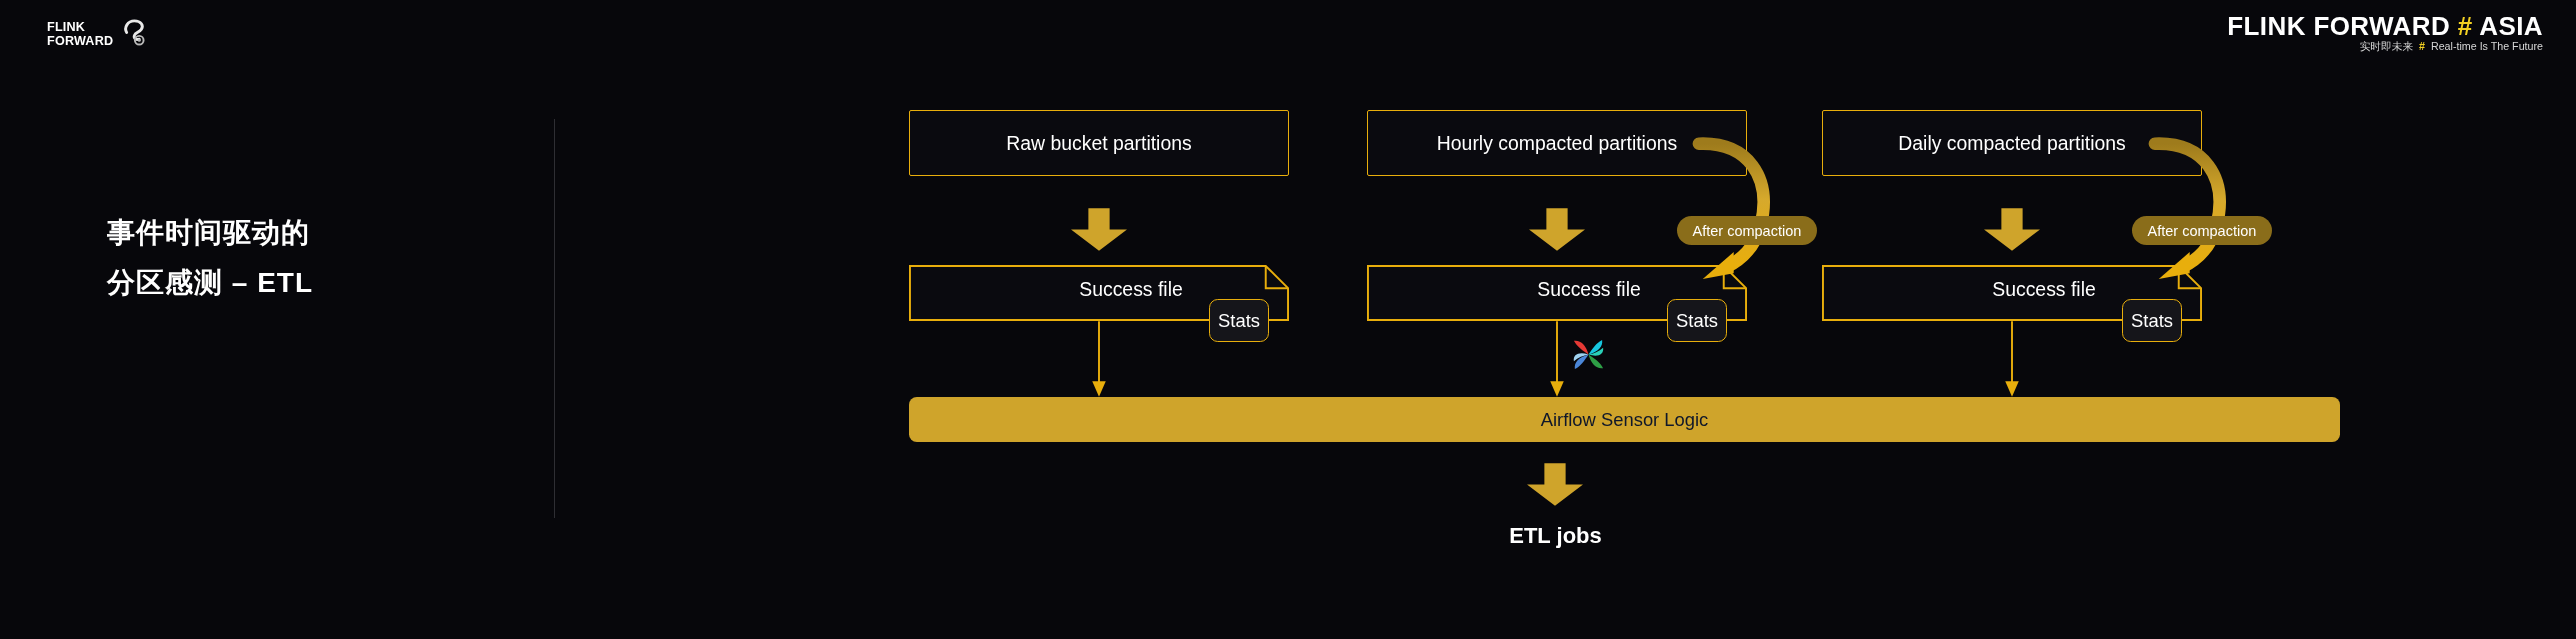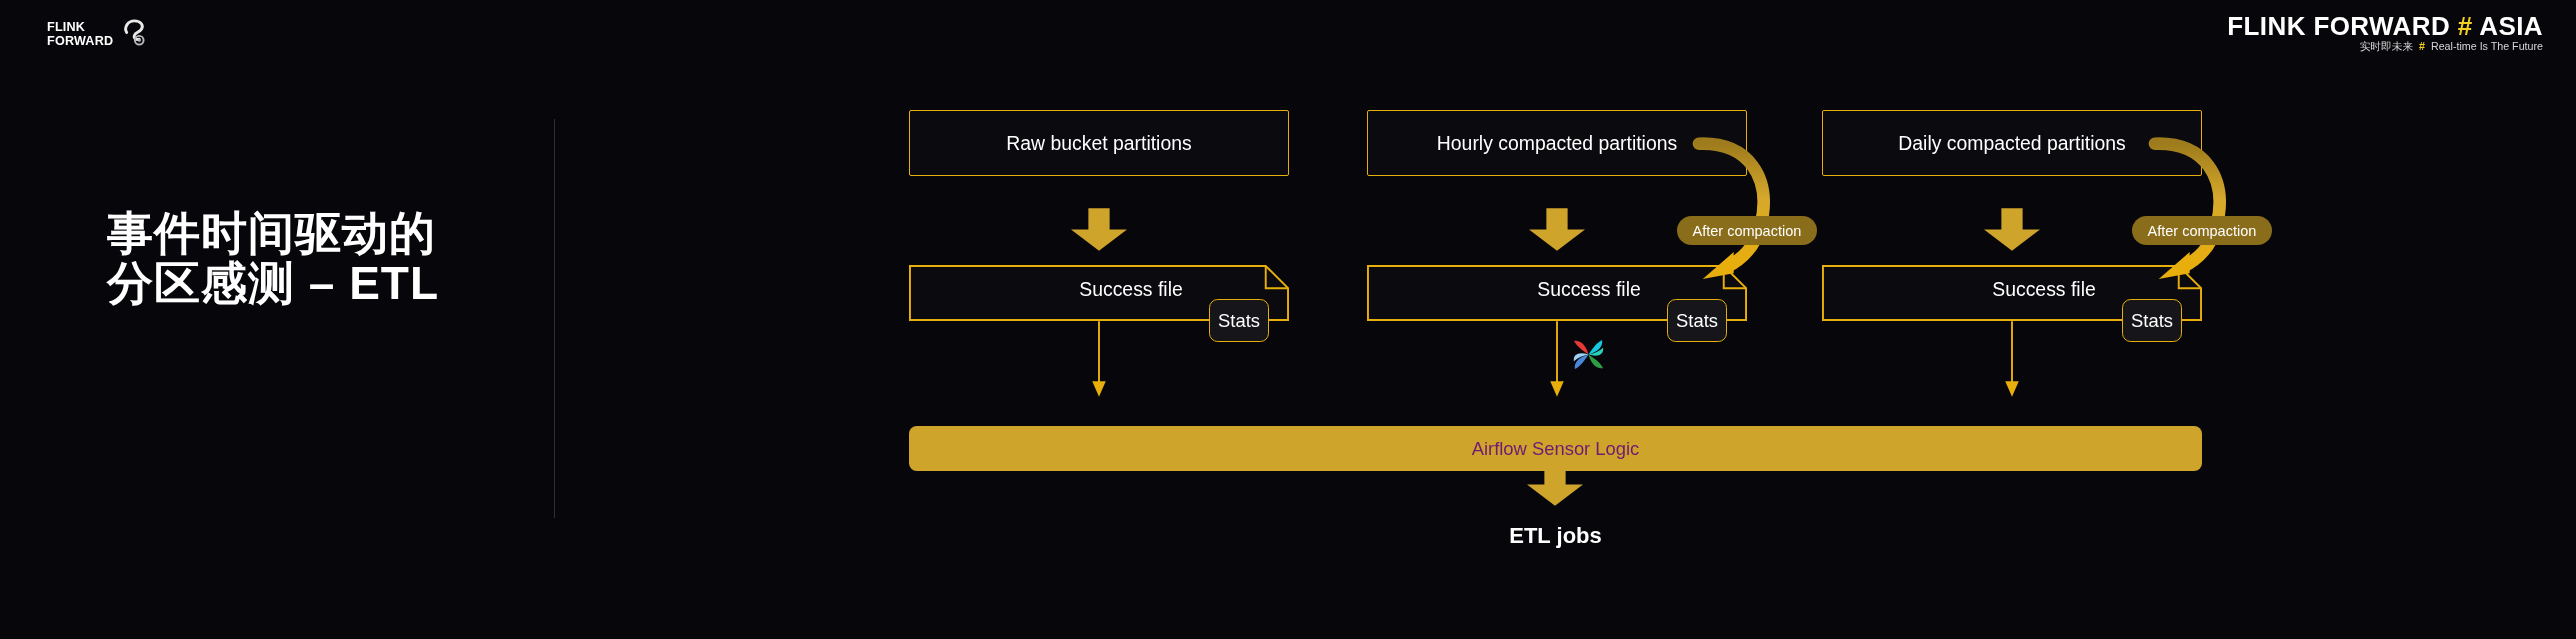--- a/index.html
+++ b/index.html
@@ -75,21 +75,21 @@
   }
 
   
   .title-block {
     position: absolute;
     left: 107px;
     top: 208px;
     width: 407px;
   }
   .title-cn {
-    font-size: 46px;
+    font-size: 28px;
     font-weight: 700;
     line-height: 50px;
     color: #ffffff;
     letter-spacing: 1px;
     white-space: pre-line;
   }
   .title-en {
     margin-top: 27px;
     font-size: 18.4px;
     line-height: 28px;
@@ -215,30 +215,29 @@
     left: 1570px;
     top: 336px;
     width: 37px;
     height: 37px;
   }
 
   .sensor-bar {
     position: absolute;
     left: 909px;
     top: 397px;
-    width: 1293px;
+    width: 1431px;
     height: 45px;
     border-radius: 7.8px;
     background: #cfa42b;
     display: flex;
     align-items: center;
     justify-content: center;
     font-size: 18.4px;
-    color: #701a75;
-    margin-top: 29px;
+    color: #0f172a;
   }
 
   .final-arrow {
     position: absolute;
     left: 1527px;
     top: 463px;
     width: 56px;
     height: 43px;
   }
 

